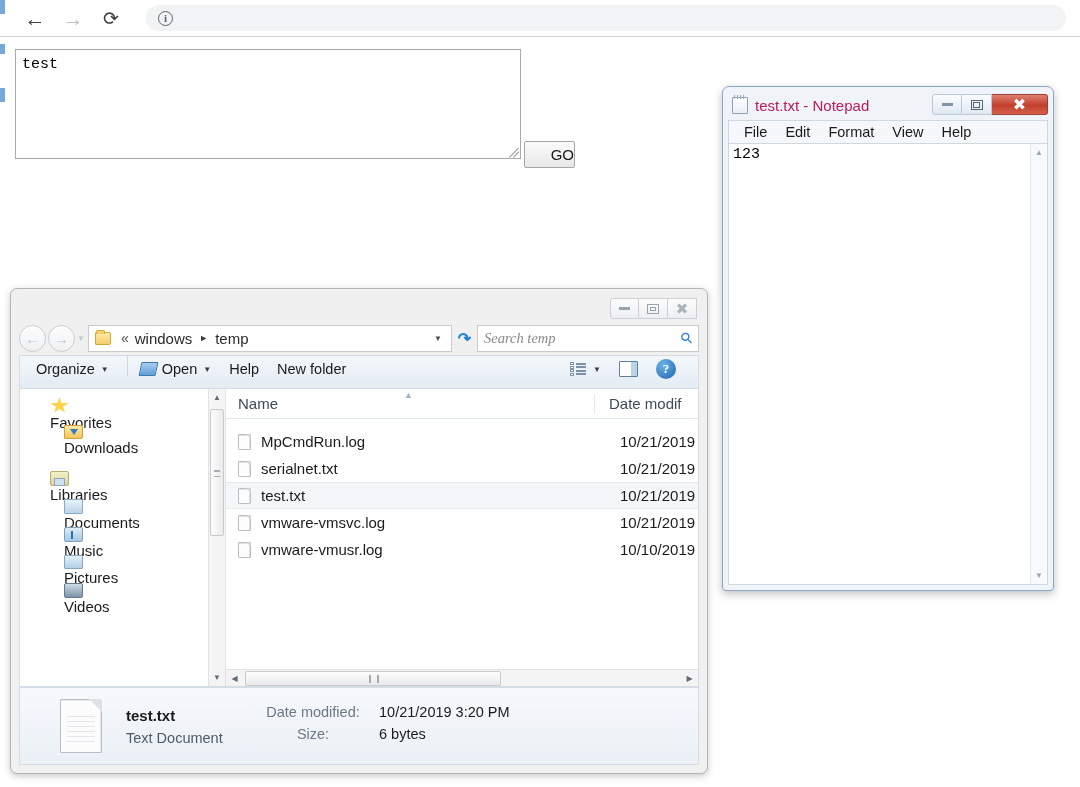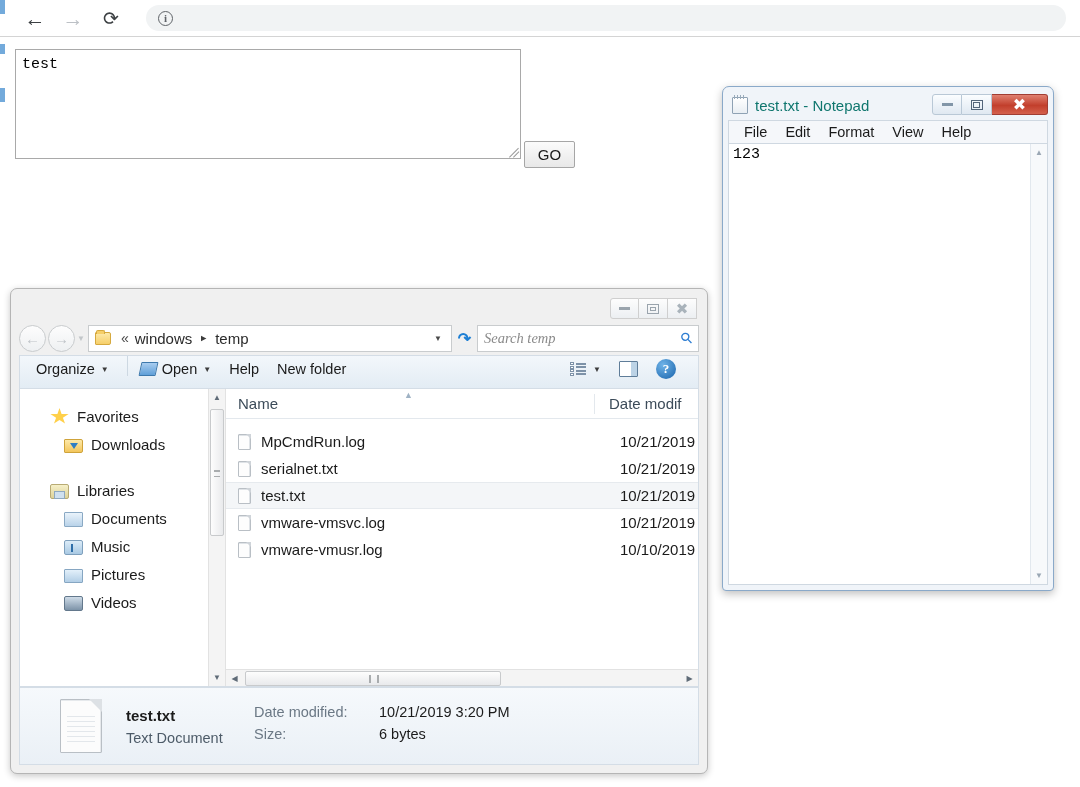--- a/index.html
+++ b/index.html
@@ -48,21 +48,21 @@
   }
   .resize-grip {
     position:absolute; left:508px; top:108px; width:13px; height:13px; pointer-events:none;
   }
   .resize-grip i { position:absolute; background:#9a9a9a; height:1px; transform-origin:0 0; }
   .go-btn {
     position:absolute; left:524px; top:104px; width:51px; height:27px;
     background:linear-gradient(#fbfbfb,#e8e8e8);
     border:1px solid #a6a6a6; border-radius:2px;
     font-size:15px; color:#1a1a1a; font-family:"Liberation Sans", sans-serif;
-    cursor:pointer; padding:0;
+    cursor:pointer; padding:0;text-align:right;
   }
 
   
   .edge-frag { position:absolute; left:0; width:5px; background:#5b9bd5; opacity:.85; }
 
   
   .win7 { position:absolute; border-radius:7px; }
   .win7-frame-inactive {
     background:#f0f0f0; border:1px solid #b5b5b5;
     box-shadow: 0 2px 7px rgba(0,0,0,.22);
@@ -151,21 +151,21 @@
     font-family:"Liberation Serif", serif;
   }
 
   .exp-body {
     position:absolute; left:8px; top:100px; right:8px; bottom:86px;
     background:#fff; border:1px solid #d4dde6; border-top:none; display:flex;
   }
   
   .navpane { width:205px; position:relative; background:#fff; overflow:hidden; }
   .nav-list { padding:8px 0 0 0; }
-  .nav-row { display:flex; align-items:flex-end; height:28px; padding-left:30px; font-size:15px; color:#1b1b1b; }
+  .nav-row { display:flex; align-items:flex-start; height:28px; padding-left:30px; font-size:15px; color:#1b1b1b;flex-direction:column; }
   .nav-row.child { padding-left:44px; }
   .nav-gap { height:18px; }
   .nico { width:19px; height:17px; margin-right:8px; flex:none; position:relative; }
   .nico.star {
     background:#ffd04a; clip-path:polygon(50% 0%,61% 35%,98% 35%,68% 57%,79% 91%,50% 70%,21% 91%,32% 57%,2% 35%,39% 35%);
   }
   .nico.desktop { background:linear-gradient(#7fb6e8,#2f6ea8); border:1.5px solid #4a6f91; border-radius:1px; height:14px; }
   .nico.downloads { background:linear-gradient(#fde9a9,#f3c65c); border:1px solid #cfa33a; border-radius:1px 2px 2px 1px; height:14px; }
   .nico.downloads:after { content:""; position:absolute; left:5px; top:3px; width:0;height:0; border-left:4px solid transparent; border-right:4px solid transparent; border-top:6px solid #2f7ec4; }
   .nico.recent { background:linear-gradient(#d8e7f4,#9dbcd8); border:1px solid #7b99b4; border-radius:2px; height:14px; }
@@ -252,21 +252,21 @@
   }
   .big-doc:after {
     content:""; position:absolute; left:6px; top:16px; right:6px; height:26px;
     background:repeating-linear-gradient(#e3e7eb 0 1px, transparent 1px 5px);
   }
   .det-col1 { width:128px; }
   .det-l1 { font-size:15px; color:#1b1b1b; font-weight:bold; margin-bottom:6px; }
   .det-l2 { font-size:14.5px; color:#4d5b68; }
   .det-col2 { }
   .det-pair { display:flex; font-size:14.5px; margin-bottom:6px; }
-  .det-k { color:#6b7885; width:118px; text-align:left; margin-right:7px; }
+  .det-k { color:#6b7885; width:118px; text-align:center; margin-right:7px; }
   .det-v { color:#1b1b1b; }
 
   
   #notepad {
     left:722px; top:86px; width:332px; height:505px;
     background:#f0f4f9;
     border:1px solid #8aa9c9;
     border-radius:7px 7px 4px 4px;
     box-shadow: 0 3px 9px rgba(0,0,0,.25);
     padding:0;
@@ -276,21 +276,21 @@
     height:29px; display:flex; align-items:center; position:relative;
   }
   .np-ico {
     width:16px; height:17px; margin:0 7px 0 4px; flex:none; position:relative;
     background:linear-gradient(#ffffff,#e9eef3); border:1px solid #8fa2b4; border-radius:1px;
   }
   .np-ico:before {
     content:""; position:absolute; left:1px; top:-3px; right:1px; height:4px;
     background:repeating-linear-gradient(90deg,#9aabbb 0 1px, transparent 1px 3px);
   }
-  .np-title-text { font-size:15px; color:#0f766e; }
+  .np-title-text { font-size:15px; color:#be185d; }
   .np-btns { position:absolute; right:0; top:3px; display:flex; }
   .np-btn {
     width:30px; height:21px; display:flex; align-items:center; justify-content:center;
     border:1px solid #b9c8d6; border-left:none;
     background:linear-gradient(#fbfdff,#dfe8f1);
   }
   .np-btn:first-child { border-left:1px solid #b9c8d6; border-top-left-radius:3px; border-bottom-left-radius:3px; }
   .np-btn.close {
     width:56px; border:1px solid #a03d33; border-left:none;
     background:linear-gradient(#e08070,#c23f2c 55%,#d4604c);

